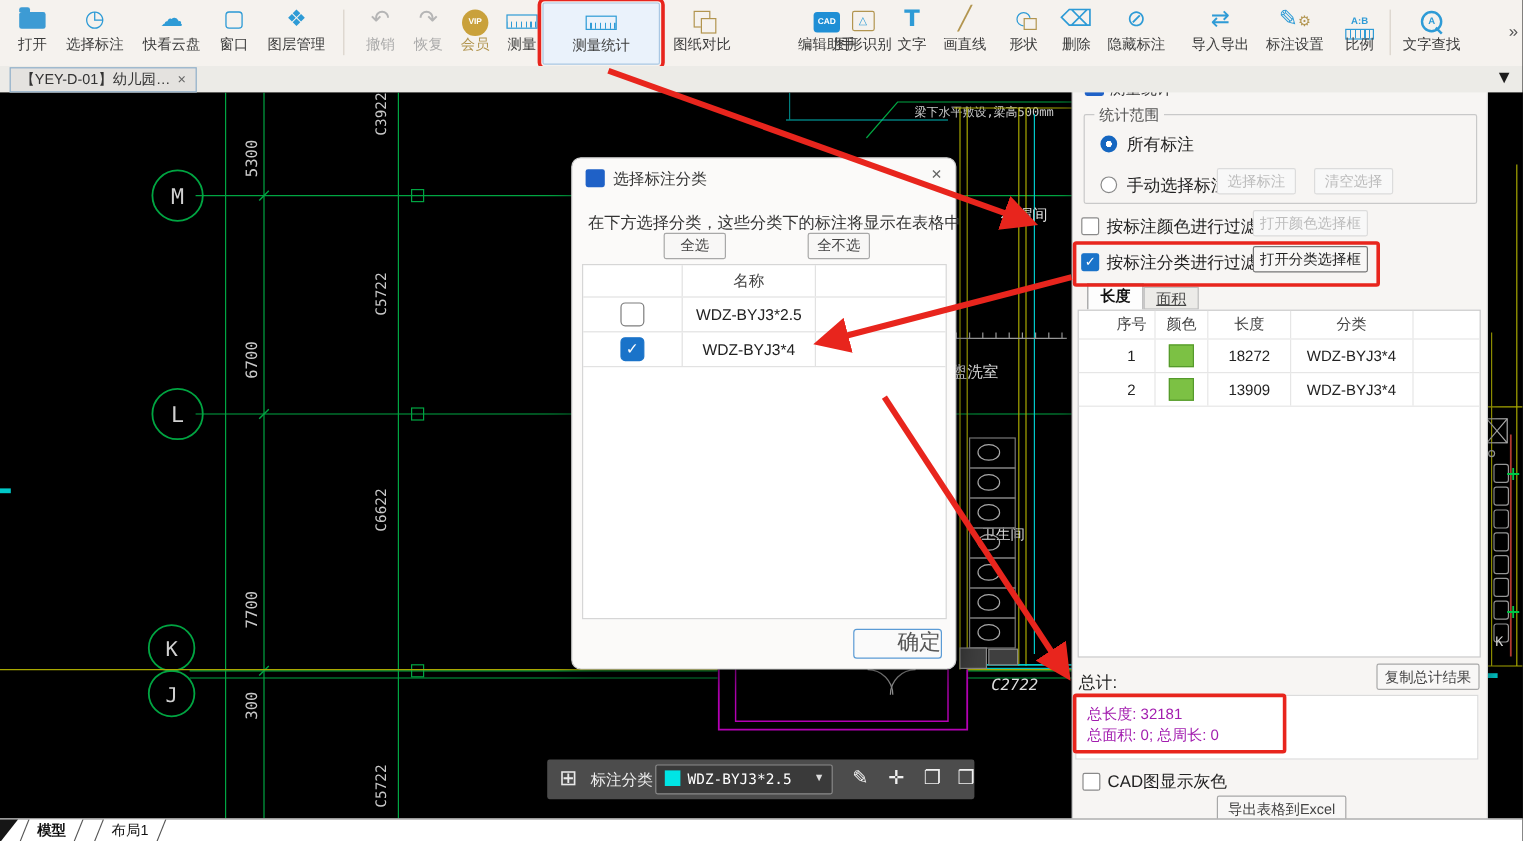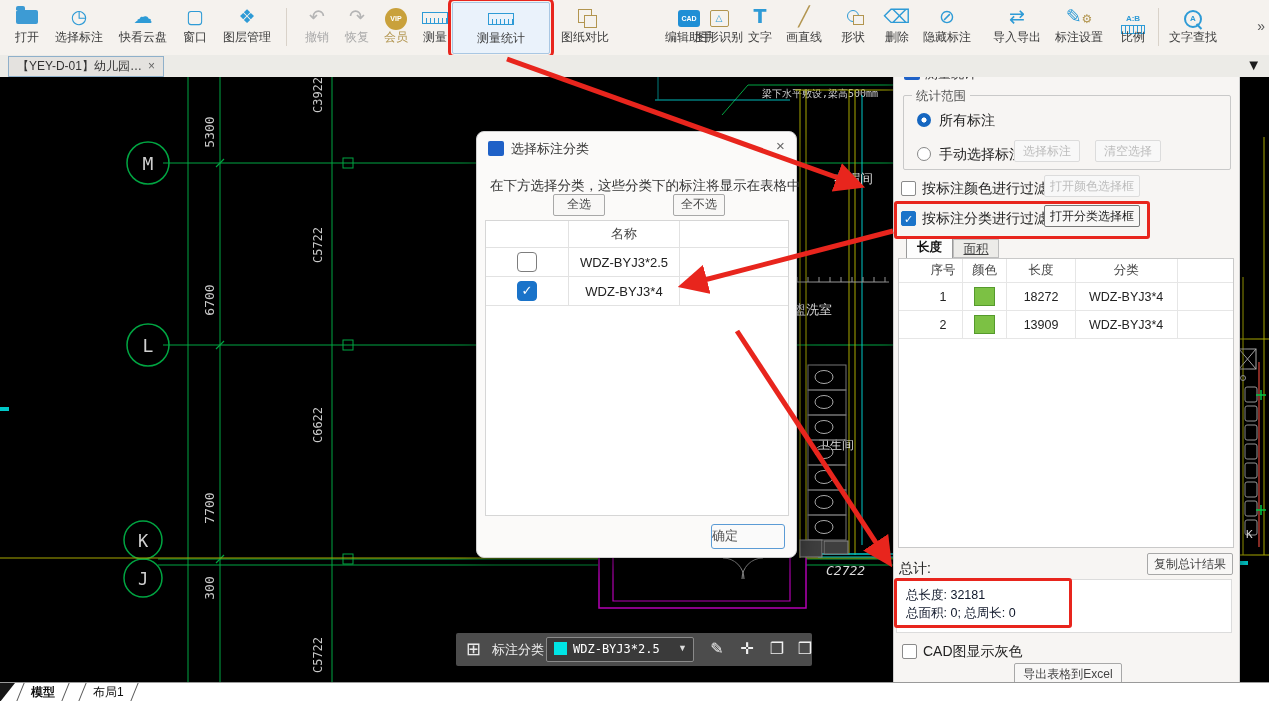--- a/index.html
+++ b/index.html
@@ -90,21 +90,21 @@
   .dlg-table{position:absolute;left:8px;top:88px;width:302px;height:294px;background:#fff;border:1px solid #d6d6d6;}
   .dlg-row{display:flex;border-bottom:1px solid #e2e2e2;}
   .dlg-cell{box-sizing:border-box;border-right:1px solid #e2e2e2;display:flex;align-items:center;justify-content:center;
             font-size:13px;color:#222;}
   .dlg-c1{width:83px;} .dlg-c2{width:111px;} .dlg-c3{width:106px;border-right:none;}
   .cbig{width:20px;height:20px;border:1.5px solid #7d7d7d;border-radius:4px;background:#fff;box-sizing:border-box;}
   .cbig.checked{background:#1a73c9;border-color:#1a73c9;position:relative;}
   .cbig.checked::after{content:"✓";position:absolute;left:0;top:0;width:100%;height:100%;color:#fff;font-size:13px;
                        line-height:18px;text-align:center;}
   .ok-btn{position:absolute;left:234px;top:392px;width:72px;height:23px;border:1px solid #5b9bd5;border-radius:3px;
-          background:#fafafa;font-size:13px;color:#555;text-align:left;line-height:21px;}
+          background:#fafafa;font-size:18px;color:#555;text-align:right;line-height:21px;}
 
   
   .panel{position:absolute;left:893px;top:58px;width:347px;height:634px;background:#f7f5f3;border-radius:8px;z-index:20;
          box-shadow:0 0 14px rgba(0,0,0,.5);border:1px solid #cfcfcf;box-sizing:border-box;}
   .p-head{position:relative;height:26px;}
   .p-title{position:absolute;left:31px;top:6px;font-size:13px;color:#333;}
   .groupbox{position:absolute;left:9px;top:36px;width:326px;height:73px;border:1px solid #c9c9c9;border-radius:2px;}
   .legend{position:absolute;left:8px;top:-8px;background:#f7f5f3;padding:0 4px;font-size:12.5px;color:#555;}
   .radio{position:absolute;width:14px;height:14px;border:1px solid #888;border-radius:50%;background:#fff;box-sizing:border-box;}
   .radio.sel{border:none;background:radial-gradient(circle at center,#fff 0 2.5px,#1566c0 2.6px);}
@@ -117,21 +117,21 @@
   .ptab{position:absolute;box-sizing:border-box;font-size:12.5px;text-align:center;}
   .ptab.active{background:#fdfdfd;border:1px solid #9a9a9a;border-bottom:none;font-weight:bold;color:#111;}
   .ptab.inactive{background:#ecebe8;border:1px solid #bdbdbd;color:#444;text-decoration:underline;}
   .ptable{position:absolute;left:4px;top:199px;width:336px;height:290px;background:#fff;border:1px solid #c9c9c9;box-sizing:border-box;}
   .prow{display:flex;border-bottom:1px solid #e6e6e6;}
   .pcell{box-sizing:border-box;border-right:1px solid #e6e6e6;display:flex;align-items:center;justify-content:center;
          font-size:12.5px;color:#222;}
   .pc1{width:42px;margin-left:25px;} .pc2{width:48px;} .pc3{width:74px;} .pc4{width:110px;} .pc5{width:60px;border-right:none;}
   .swatch-green{width:19px;height:17px;background:#7cc144;border:1px solid #559a2c;}
   .totals-box{position:absolute;left:2px;top:520px;width:336px;height:54px;background:#fff;border:1px solid #dcdcdc;box-sizing:border-box;}
-  .totals-box .tline{position:absolute;left:9px;font-size:12.5px;color:#0f172a;white-space:nowrap;}
+  .totals-box .tline{position:absolute;left:9px;font-size:12.5px;color:#a21caf;white-space:nowrap;}
   .redbox{position:absolute;border:3px solid #e8251d;border-radius:3px;pointer-events:none;z-index:5;}
 
   
   #overlay{position:absolute;left:0;top:0;z-index:50;pointer-events:none;}
 </style>
 </head>
 <body>
 
 <div id="app">
 

